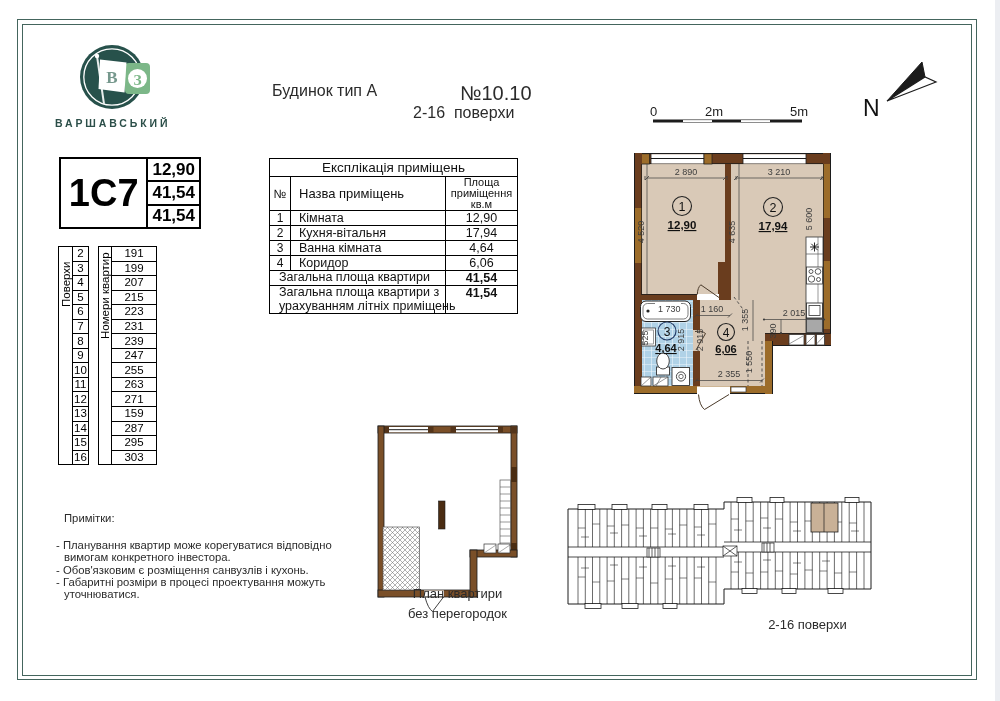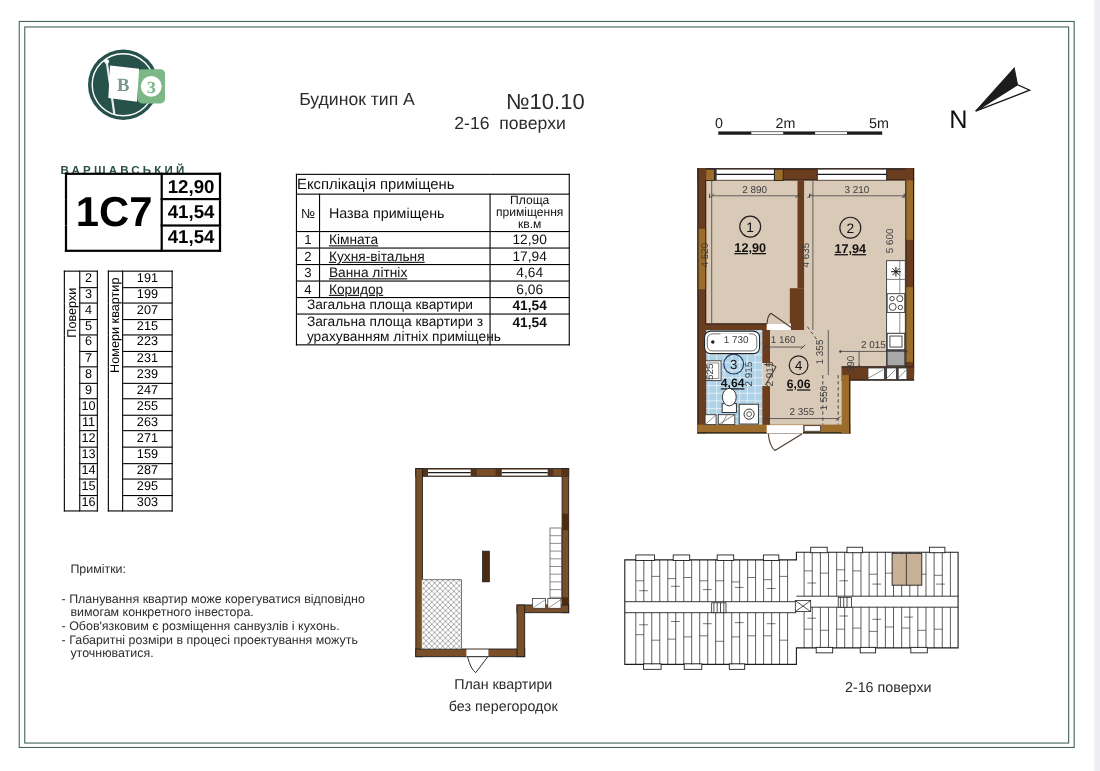--- a/index.html
+++ b/index.html
@@ -10,21 +10,21 @@
 .f-table{table-layout:fixed;}
 .f-table td{border:1px solid #000;padding:0;font-size:11.5px;color:#000;text-align:center;overflow:visible;}
 .f-table .fnum{width:15px;height:13.55px;line-height:13px;}
 .f-table .anum{width:44px;height:13.55px;line-height:13px;}
 .f-table .flab{width:13px;position:relative;vertical-align:top;}
 .f-table .alab{width:12px;position:relative;vertical-align:top;}
 .rot{position:absolute;display:block;transform-origin:0 0;transform:rotate(-90deg);font-size:11.5px;white-space:nowrap;}
 .rot1{top:60px;left:1px;}
 .rot2{top:92px;left:0px;}
 .ec{border:1px solid #000;text-align:center;font-size:12px;padding:0;height:13.2px;color:#111;line-height:13px;}
-.en{border:1px solid #000;font-size:12.5px;padding:0 0 0 8px;color:#111;white-space:nowrap;text-decoration:underline;}
+.en{border:1px solid #000;font-size:12.5px;padding:0 0 0 8px;color:#111;white-space:nowrap;}
 .ea{border:1px solid #000;text-align:center;font-size:12.5px;padding:0;color:#111;}
 .et{border:1px solid #000;font-size:12.5px;padding:0 0 0 9px;color:#111;height:13.5px;white-space:nowrap;line-height:13.5px;}
 .eb{border:1px solid #000;text-align:center;font-size:12.5px;font-weight:bold;padding:0;color:#111;}
 </style>
 </head>
 <body>
 
 <div class="abs" style="left:17px;top:19px;width:958px;height:659px;border:1px solid #44655d;"></div>
 
 <div class="abs" style="left:22px;top:24px;width:948px;height:650px;border:1.5px solid #44655d;"></div>
@@ -36,21 +36,21 @@
   <circle cx="57" cy="37" r="28.2" fill="none" stroke="#ffffff" stroke-width="1.3"></circle>
   <line x1="42" y1="16" x2="49" y2="64" stroke="#e8eeec" stroke-width="2"></line>
   <circle cx="42" cy="16" r="2.2" fill="#ffffff"></circle>
   <rect x="70" y="23" width="25" height="31" rx="4" fill="#7cb788"></rect>
   <polygon points="45,19.5 71.5,22.5 69.5,52.5 43.5,49" fill="#ffffff"></polygon>
   <text x="57" y="43" font-size="17" font-weight="bold" font-family="Liberation Serif,serif" fill="#76988d" text-anchor="middle">В</text>
   <circle cx="82.5" cy="38.5" r="9.5" fill="#ffffff"></circle>
   <text x="82.5" y="44.5" font-size="15.5" font-weight="bold" font-family="Liberation Serif,serif" fill="#7cb788" text-anchor="middle">З</text>
 </svg>
 
-<div class="abs" style="left:55px;top:117px;width:115px;text-align:left;font-size:10.5px;font-weight:bold;letter-spacing:2.9px;color:#2c4f49;margin-top:32px;">ВАРШАВСЬКИЙ</div>
+<div class="abs" style="left:55px;top:117px;width:115px;text-align:left;font-size:10.5px;font-weight:bold;letter-spacing:2.9px;color:#2c4f49;">ВАРШАВСЬКИЙ</div>
 
 <div class="abs" style="left:272px;top:82px;font-size:16px;color:#2b2b2b;">Будинок тип А</div>
 
 <div class="abs" style="left:460px;top:82px;font-size:20px;color:#2b2b2b;">№10.10</div>
 
 <div class="abs" style="left:413px;top:104px;font-size:16px;color:#2b2b2b;">2-16&nbsp; поверхи</div>
 
 <table class="abs" style="left:59px;top:157px;width:142px;height:72px;">
   <tbody>
       <tr>
@@ -173,40 +173,40 @@
   </table>
 
 <table class="abs" style="left:269px;top:158px;width:248px;table-layout:fixed;">
   <colgroup>
       <col style="width:21px">
       <col style="width:155px">
       <col style="width:72px">
     </colgroup>
   <tbody>
       <tr>
-        <td colspan="3" style="border:1.5px solid #000;font-size:13.5px;padding:0;height:17px;color:#111;">Експлікація приміщень</td>
+        <td colspan="3" style="border:1.5px solid #000;text-align:center;font-size:13.5px;padding:0;height:17px;color:#111;">Експлікація приміщень</td>
       </tr>
   <tr>
     <td style="border:1.5px solid #000;text-align:center;font-size:12px;padding:0;height:32px;color:#111;">№</td>
     <td style="border:1.5px solid #000;font-size:13px;padding:0 0 0 8px;color:#111;">Назва приміщень</td>
     <td style="border:1.5px solid #000;text-align:center;font-size:11px;line-height:11px;padding:0;color:#111;">Площа<br>приміщення<br>кв.м</td>
   </tr>
   <tr>
         <td class="ec">1</td>
         <td class="en">Кімната</td>
         <td class="ea">12,90</td>
       </tr>
   <tr>
         <td class="ec">2</td>
         <td class="en">Кухня-вітальня</td>
         <td class="ea">17,94</td>
       </tr>
   <tr>
         <td class="ec">3</td>
-        <td class="en">Ванна літніх</td>
+        <td class="en">Ванна кімната</td>
         <td class="ea">4,64</td>
       </tr>
   <tr>
         <td class="ec">4</td>
         <td class="en">Коридор</td>
         <td class="ea">6,06</td>
       </tr>
   <tr>
         <td colspan="2" class="et">Загальна площа квартири</td>
         <td class="eb">41,54</td>
@@ -626,15 +626,15 @@
 
 </svg>
 
 <div class="abs" style="left:64px;top:512px;font-size:11.3px;color:#2b2b2b;line-height:12.2px;">Примітки:</div>
 <div class="abs" style="left:56px;top:539px;width:280px;font-size:11.3px;color:#2b2b2b;line-height:12.3px;">
 <div>- Планування квартир може корегуватися відповідно<br><span style="margin-left:8px;">вимогам конкретного інвестора.</span></div>
 <div>- Обов'язковим є розміщення санвузлів і кухонь.</div>
 <div>- Габаритні розміри в процесі проектування можуть<br><span style="margin-left:8px;">уточнюватися.</span></div>
 </div>
 
-<div class="abs" style="left:380px;top:612px;width:155px;text-align:center;font-size:13px;color:#2b2b2b;line-height:20px;">План квартири<br>без перегородок</div>
+<div class="abs" style="left:380px;top:584px;width:155px;text-align:center;font-size:13px;color:#2b2b2b;line-height:20px;">План квартири<br>без перегородок</div>
 
 <div class="abs" style="left:740px;top:617px;width:135px;text-align:center;font-size:13px;color:#2b2b2b;">2-16 поверхи</div>
 
 </body></html>

